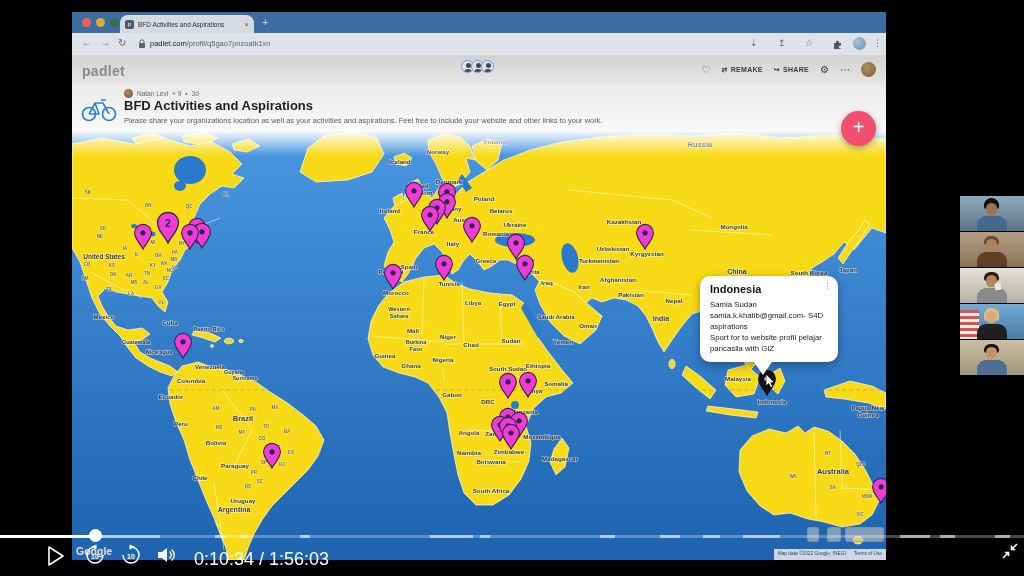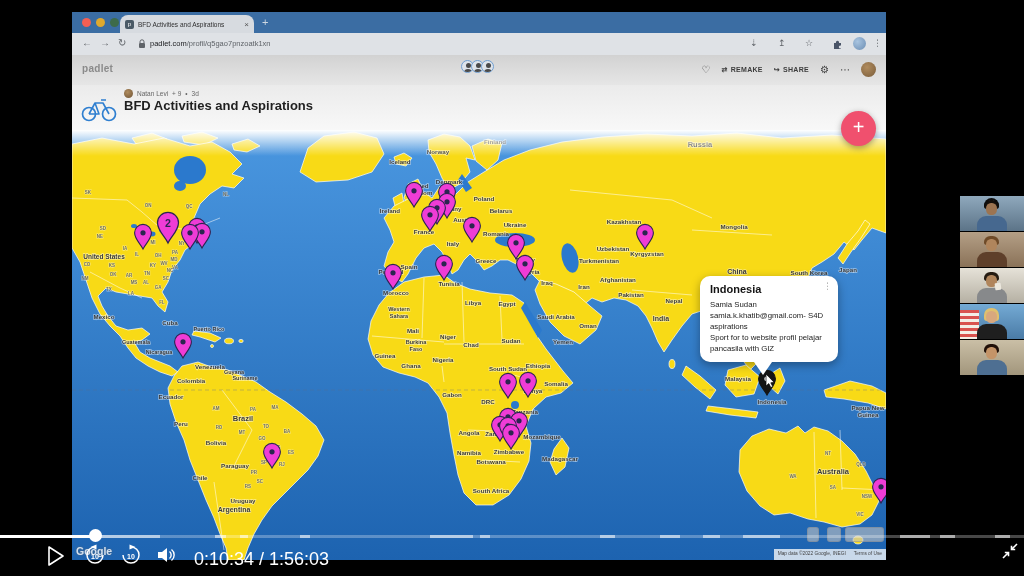--- a/index.html
+++ b/index.html
@@ -17,21 +17,21 @@
   .newtab{position:absolute;left:190px;top:4px;color:#cfd8e2;font-size:11px;}
   .urlbar{position:absolute;left:0;top:21px;width:100%;height:22px;background:#dfe2e6;}
   .navic{position:absolute;top:4px;color:#5f6368;font-size:10px;}
   .url{position:absolute;left:78px;top:6px;font-size:7.5px;color:#202124;white-space:nowrap;}
   .url .path{color:#5f6368;}
   .uric{position:absolute;top:5px;color:#5f6368;font-size:9px;}
   .chravatar{position:absolute;left:781px;top:4px;width:13px;height:13px;border-radius:50%;background:radial-gradient(circle at 35% 35%,#a8c4e0,#6b8db3);}
 
   
   .padletbar{position:absolute;left:0;top:43px;width:100%;height:30px;background:linear-gradient(#d2d2d2,#e6e6e6);}
-  .wordmark{position:absolute;left:10px;top:8px;font-size:10px;color:#8a8a8a;font-weight:700;letter-spacing:.3px;}
+  .wordmark{position:absolute;left:10px;top:8px;font-size:14px;color:#8a8a8a;font-weight:700;letter-spacing:.3px;}
   .presence{position:absolute;left:50%;top:5px;transform:translateX(-50%);display:flex;}
   .pa{width:13px;height:13px;border-radius:50%;background:#dde3ea;border:1.5px solid #6f9ed1;margin-left:-3px;position:relative;overflow:hidden;}
   .pa::before{content:"";position:absolute;left:3.5px;top:2px;width:5px;height:5px;border-radius:50%;background:#4a4a4a;}
   .pa::after{content:"";position:absolute;left:2px;top:8px;width:8px;height:5px;border-radius:4px 4px 0 0;background:#4a4a4a;}
   .pright{position:absolute;right:10px;top:7px;display:flex;gap:11px;align-items:center;}
   .pright .txtbtn{font-size:7px;font-weight:700;color:#3c3c3c;letter-spacing:.3px;display:flex;gap:3px;align-items:center;}
   .pright .ic{font-size:10px;color:#3c3c3c;}
   .pavatar{width:15px;height:15px;border-radius:50%;background:radial-gradient(circle at 40% 35%,#b08c5e,#7a5c3a);}
 
   .wallheader{position:absolute;left:0;top:73px;width:100%;height:45px;background:linear-gradient(#ebebeb,#f8f8f8);}
@@ -148,20 +148,21 @@
         <path d="M9,20 L15,9 L23,9 L29,20 M15,9 L19,20 L9,20 M21,6 L26,6" fill="none" stroke="#2f7fd0" stroke-width="1.6" stroke-linejoin="round"></path>
       </svg>
       <div class="authorline" data-interactable="false">
         <span class="aav" data-interactable="false"></span>
         <span>Natan Levi</span>
         <span>+ 9</span>
         <span>•</span>
         <span>3d</span>
       </div>
       <div class="wtitle" data-interactable="false">BFD Activities and Aspirations</div>
+      <div class="wdesc" data-interactable="false">Please share your organizations location as well as your activities and aspirations. Feel free to include your website and other links to your work.</div>
     </div>
 
     <div class="map" data-interactable="true">
       <svg id="mapsvg" width="814" height="430" viewBox="0 0 814 430">
         <g id="land" fill="#f8da16" stroke="rgba(255,255,255,.85)" stroke-width="0.8" stroke-linejoin="round" data-interactable="false">
           <path d="M228,42 L236,18 L252,6 L282,2 L305,8 L312,24 L300,42 L276,50 L244,52 Z"></path>
           <path d="M60,8 L80,3 L95,9 L84,16 L64,14 Z"></path>
             <path d="M110,6 L130,2 L146,8 L132,15 L112,12 Z"></path>
             <path d="M160,14 L176,9 L188,16 L175,22 L162,20 Z"></path>
           <path d="M0,14 L30,8 L62,14 L92,8 L118,16 L140,12 L158,22 L170,34 L160,44 L172,48 L162,58 L150,56 L138,64 L128,74 L122,88 L118,102 L121,114 L113,120 L108,130 L100,140 L96,152 L90,162 L96,172 L93,182 L86,176 L80,168 L68,166 L56,164 L44,162 L34,158 L26,166 L30,176 L36,186 L44,196 L56,200 L70,198 L78,204 L70,210 L62,212 L68,222 L78,228 L88,232 L98,236 L106,242 L100,246 L88,242 L76,236 L64,228 L56,218 L48,206 L38,196 L28,184 L20,168 L14,150 L8,132 L0,118 Z"></path>

